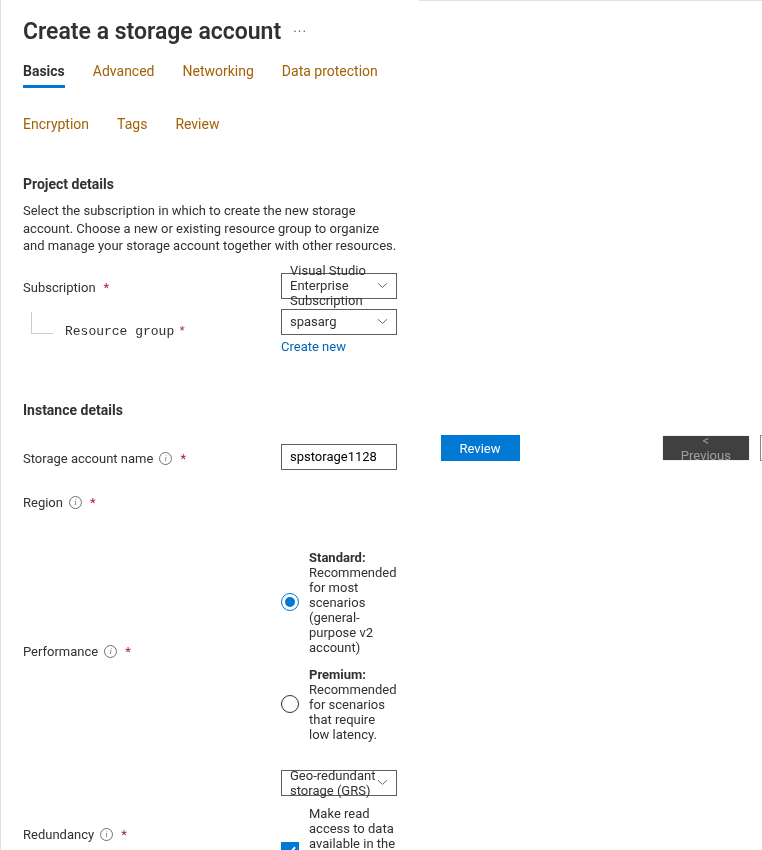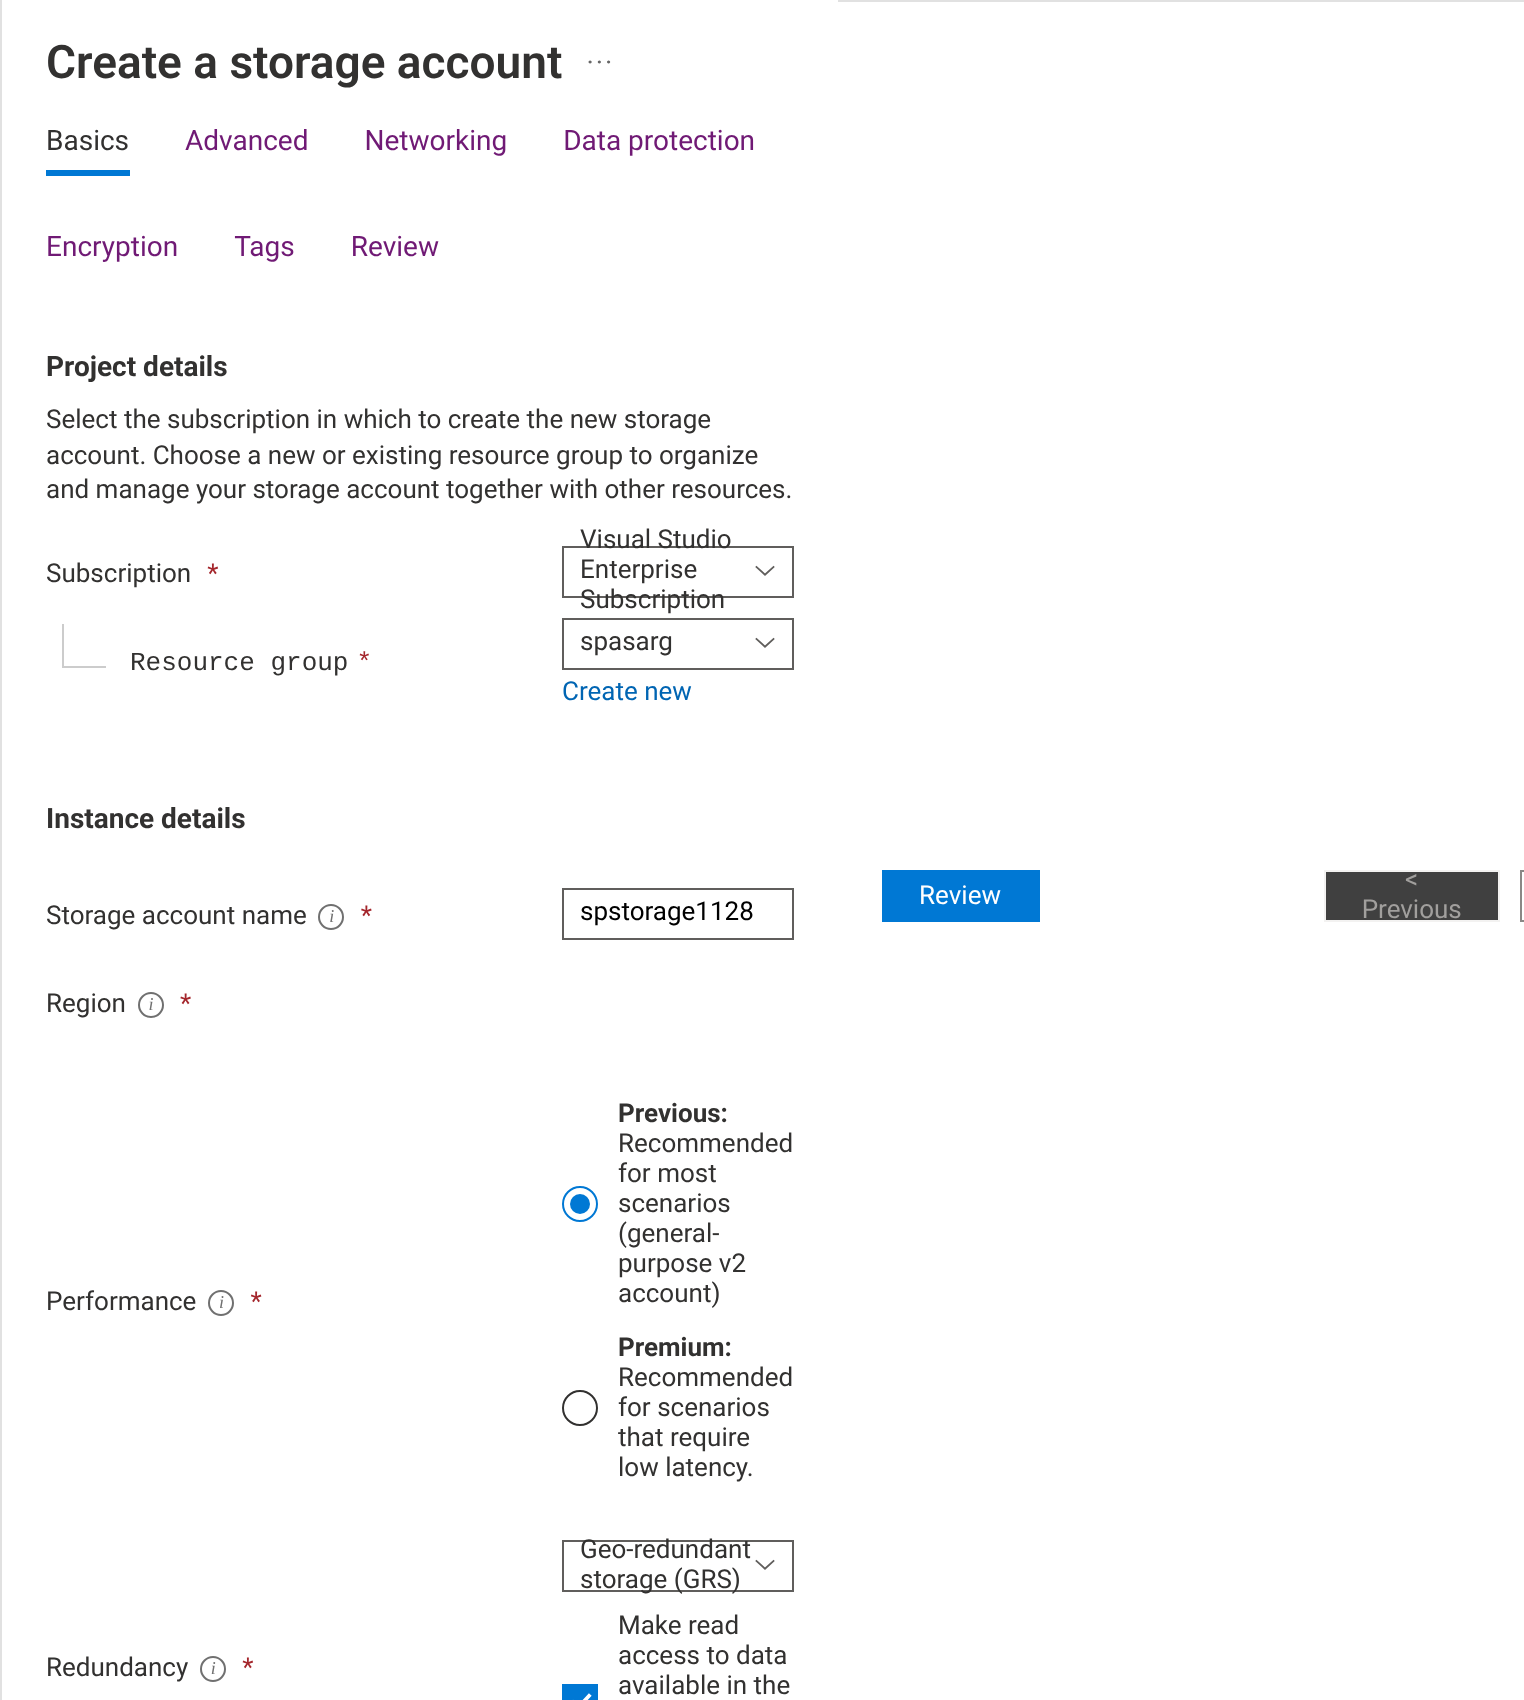--- a/index.html
+++ b/index.html
@@ -12,22 +12,22 @@
   .page {
     border-left: 1px solid #e1e1e1;
     min-height: 850px;
     display: flex; flex-direction: row;
   }
   .content { padding: 18px 22px 0 22px; flex: 1; }
   .title-row { display: flex; align-items: center; gap: 12px; margin-bottom: 18px; }
   .title { font-size: 23px; font-weight: 600; }
   .ellipsis { color: #666; font-size: 14px; letter-spacing: 1px; cursor: pointer; }
   .tabs { display: flex; gap: 28px; border-bottom: 0; margin-bottom: 38px; flex-wrap: wrap; }
-  .tab { font-size: 14px; padding-bottom: 6px; cursor: pointer; color: #701a75; }
-  .tab.active { color: #323130; font-weight: 400; border-bottom: 3px solid #0078d4; text-align: center; }
+  .tab { font-size: 14px; padding-bottom: 6px; cursor: pointer; color: #a16207; }
+  .tab.active { color: #323130; font-weight: 700; border-bottom: 3px solid #0078d4; text-align: center; }
   h3.section { font-size: 14px; font-weight: 700; margin: 0 0 10px 0; }
   .section-desc { font-size: 13px; line-height: 1.35; margin-bottom: 16px; max-width: 720px; }
   .form-row { display: flex; align-items: center; margin-bottom: 8px; min-height: 30px; }
   .label-col { width: 258px; display: flex; align-items: center; gap: 6px; padding-top: 4px; font-size: 13px; }
   .control-col { flex: 1; max-width: 464px; }
   .required { color: #a4262c; margin-left: 2px; }
   .select-box, .text-input {
     width: 100%; height: 26px;
     border: 1px solid #605e5c; padding: 2px 8px;
     font-size: 13px; font-family: inherit;
@@ -175,21 +175,21 @@
       <div class="label-col">
         <span>Performance</span>
         <span class="info-icon">i</span>
         <span class="required">*</span>
       </div>
       <div class="control-col">
         <div class="radio-group">
           <div class="radio-row">
             <div class="radio checked"></div>
             <span>
-              <b>Previous:</b><span> Recommended for most scenarios (general-purpose v2 account)</span>
+              <b>Standard:</b><span> Recommended for most scenarios (general-purpose v2 account)</span>
             </span>
           </div>
           <div class="radio-row">
             <div class="radio"></div>
             <span>
               <b>Premium:</b><span> Recommended for scenarios that require low latency.</span>
             </span>
           </div>
         </div>
       </div>

